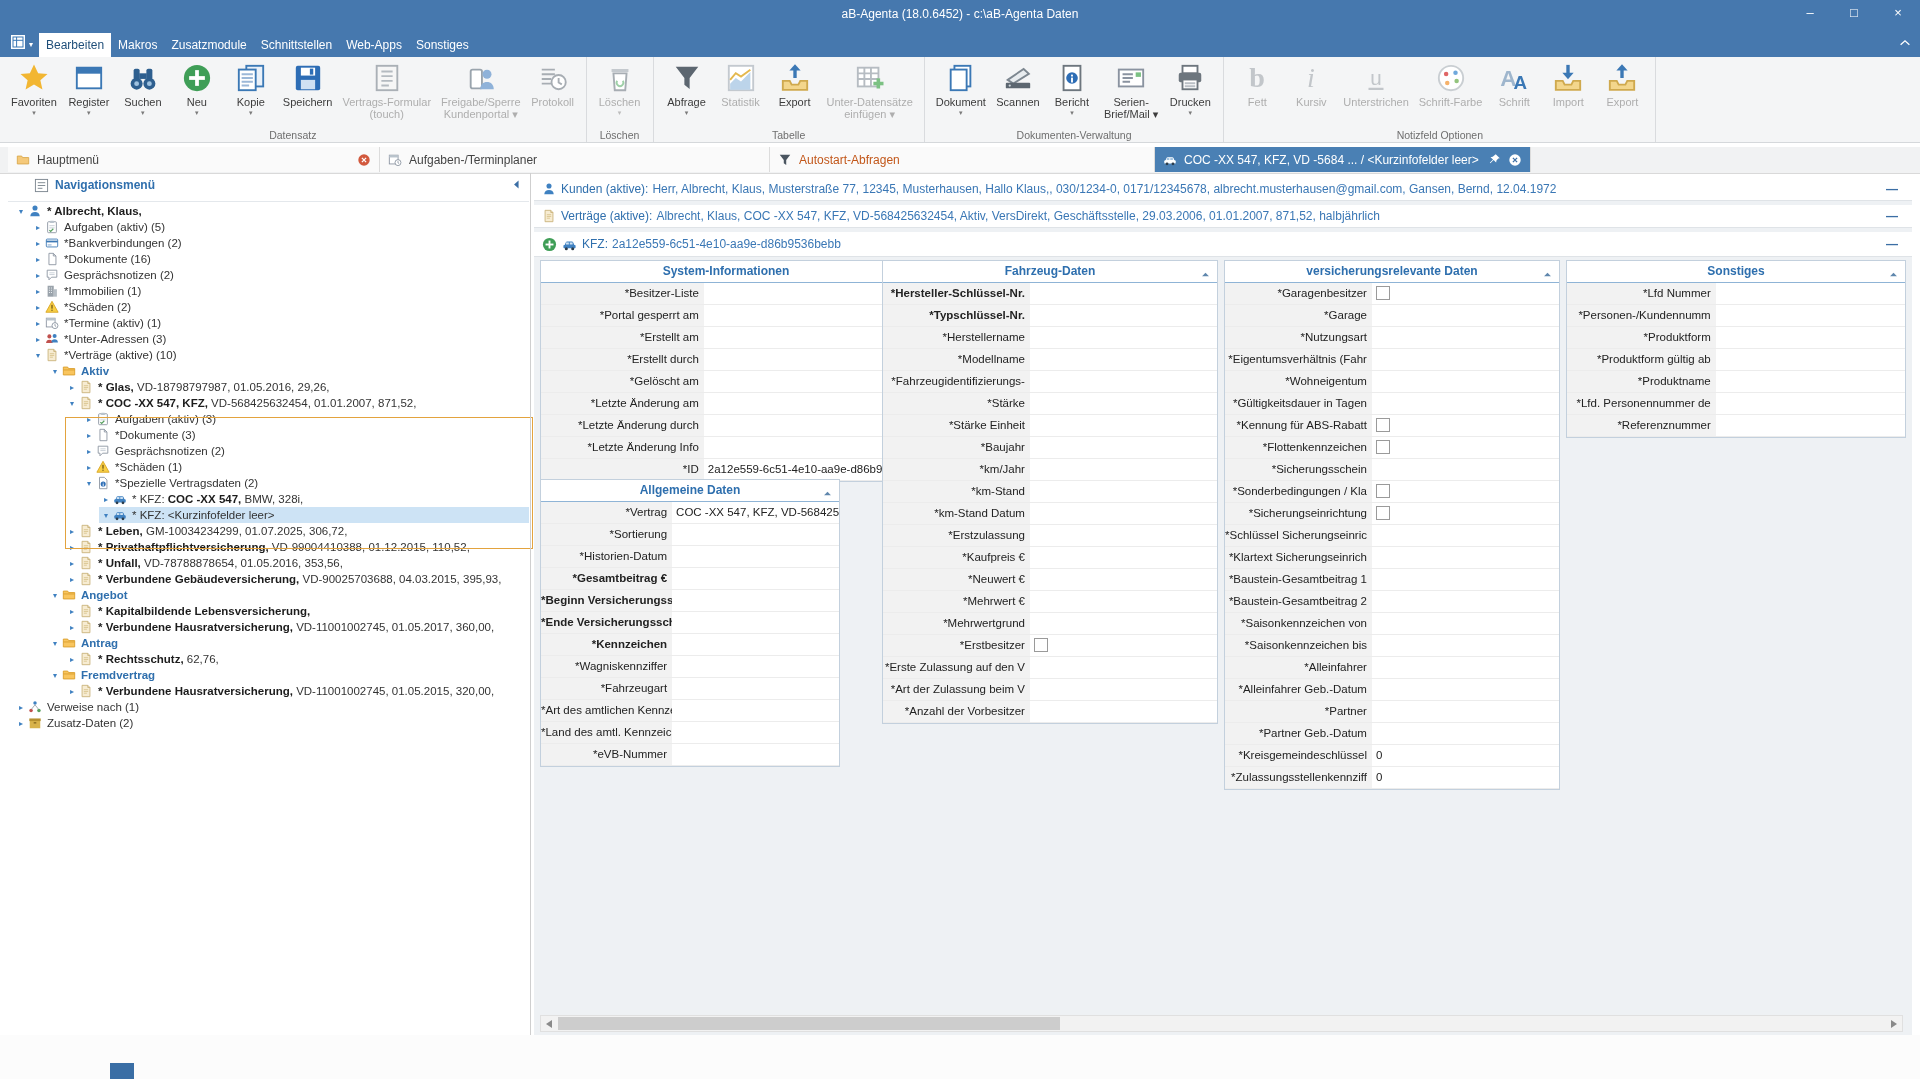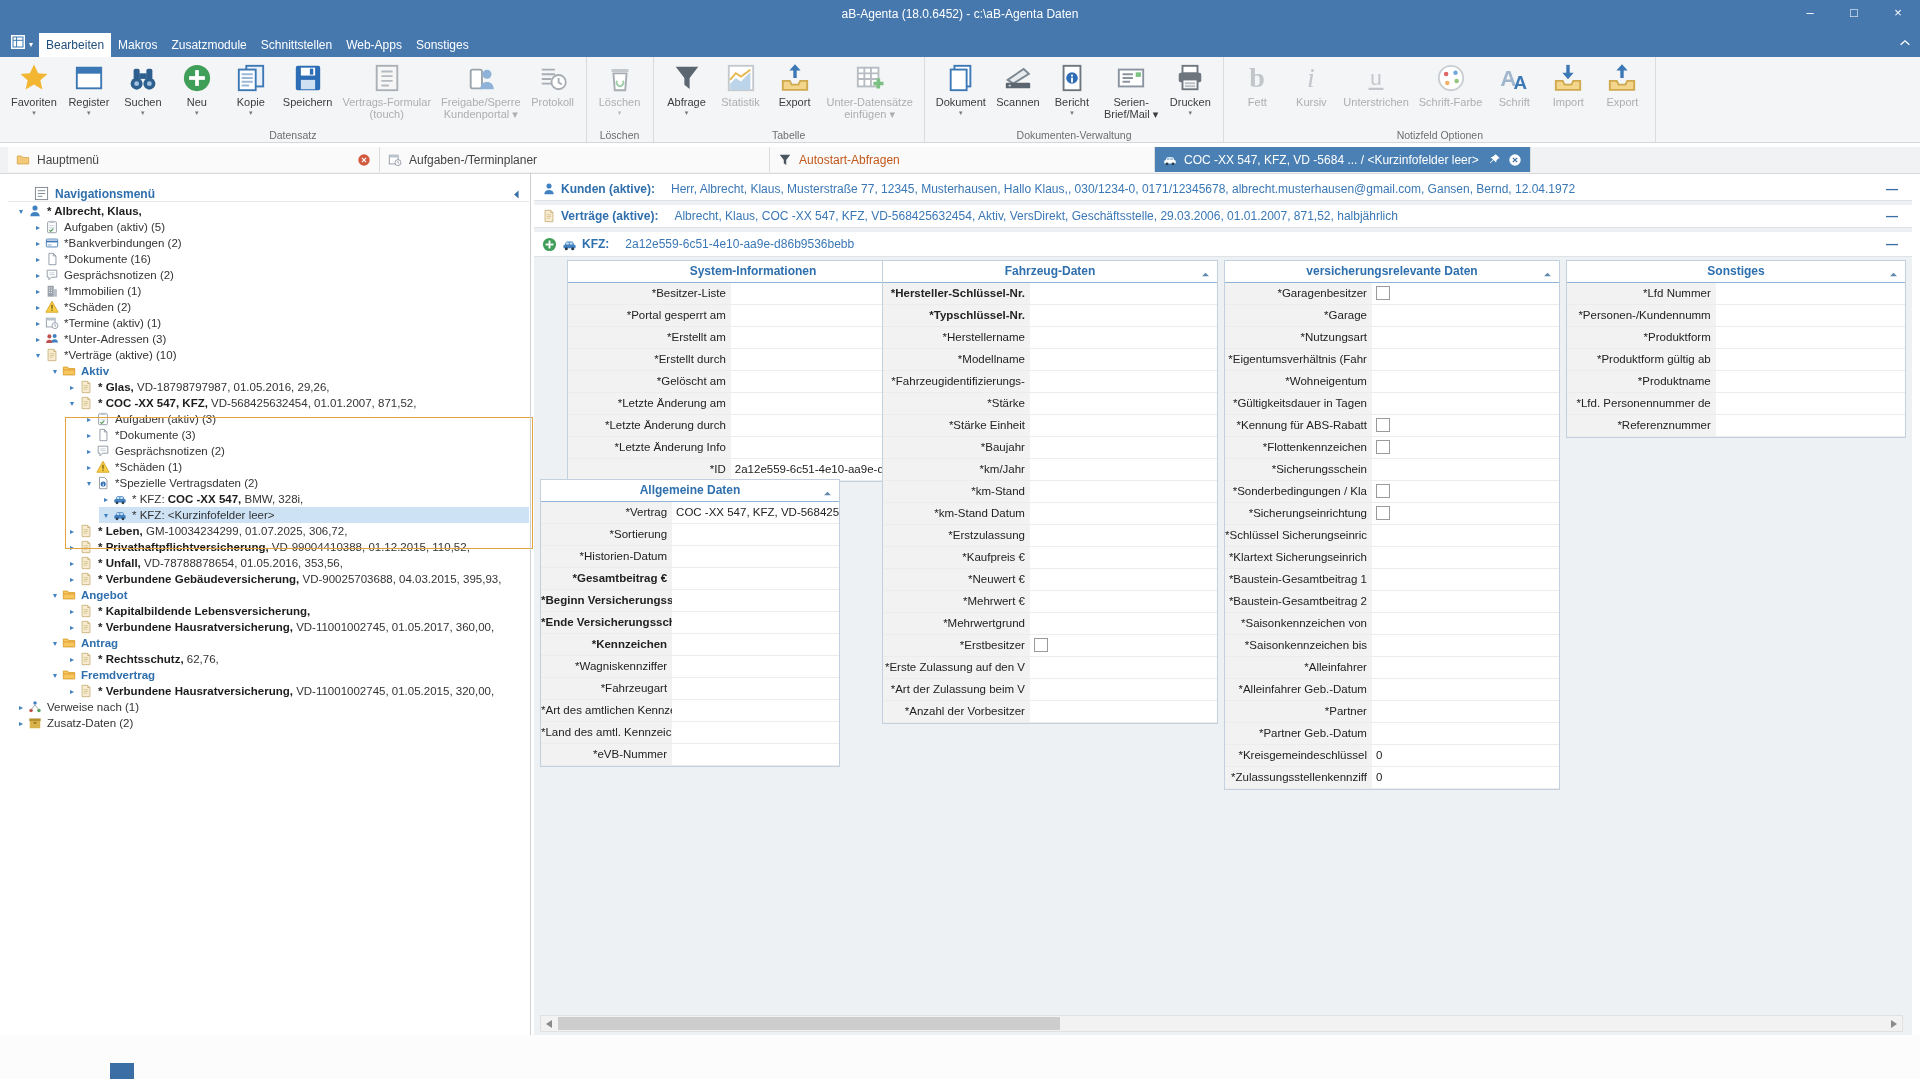--- a/index.html
+++ b/index.html
@@ -32,39 +32,39 @@
   #tabrow{left:0;top:147px;width:1920px;height:26px;background:#f1f2f3;border-bottom:1px solid #d9d9d9;}
   .dtab{position:absolute;top:0;height:25px;background:#fafafa;border-right:1px solid #dcdcdc;
         display:flex;align-items:center;font-size:12px;color:#444;padding:0 8px;box-sizing:border-box;}
   .dtab .ticn{display:flex;margin-right:7px;}
   .dtab.orange{color:#c2571a;}
   .dtab.active{background:#4a80b4;color:#fff;}
   .dtab .spacer{flex:1;}
   .dtab .tclose,.dtab .tpin{display:flex;margin-left:7px;}
   
   #navpanel{left:8px;top:178px;width:521px;height:857px;background:#fff;}
-  #navheader{height:23px;display:flex;align-items:flex-end;border-bottom:1px solid #e4e8ec;}
+  #navheader{height:23px;display:flex;align-items:flex-start;border-bottom:1px solid #e4e8ec;}
   #navheader .nicn{margin:0 6px 0 26px;display:flex;}
   #navtitle{font-size:12px;font-weight:bold;color:#2f6fad;flex:1;}
   #navcollapse{margin-right:6px;display:flex;}
   #tree{position:relative;padding-top:1px;}
   .trow{height:16px;display:flex;align-items:center;white-space:nowrap;font-size:11.5px;color:#333;overflow:hidden;}
   .trow .arr{width:14px;text-align:center;color:#3f81c1;font-size:8px;flex:none;}
   .trow .ticon{width:15px;height:14px;margin-right:4px;flex:none;display:flex;align-items:center;}
   .trow .b{font-weight:bold;color:#1c1c1c;}
   .trow.cat .b{color:#2f6fad;}
   .trow.sel{background:#cde3f5;}
   #focusbox{position:absolute;left:57px;top:215px;width:466px;height:130px;border:1px solid #e3a33e;pointer-events:none;}
   #navdivider{left:530px;top:173px;width:1px;height:862px;background:#cfcfcf;}
   
   #content{left:534px;top:178px;width:1378px;height:857px;background:#eef1f4;}
   .hbar{position:absolute;left:0;width:1378px;height:22px;background:#fff;border-bottom:1px solid #dfe3e7;
         display:flex;align-items:center;font-size:12px;}
   .hbar .hicn{margin:0 5px 0 8px;display:flex;}
-  .hbar .hlab{font-weight:bold;color:#2f6fad;margin-right:16px;white-space:nowrap;}
+  .hbar .hlab{font-weight:normal;color:#2f6fad;margin-right:4px;white-space:nowrap;}
   .hbar .htxt{color:#3a77b5;white-space:nowrap;overflow:hidden;flex:1;}
   .hbar .hdash{color:#3b6ea5;font-weight:bold;margin:0 14px 0 8px;font-size:12px;}
   .panel{position:absolute;background:#fff;border:1px solid #c3d0dd;box-sizing:border-box;}
   .phead{height:21px;line-height:21px;text-align:center;color:#2e6fae;font-weight:bold;font-size:12px;
          border-bottom:1px solid #8fb4d6;position:relative;}
   .phead .pup{position:absolute;right:6px;top:5px;}
   .prow{display:flex;height:21px;border-bottom:1px solid #ececec;font-size:11.5px;}
   .plabel{width:44%;flex:none;background:#f2f2f2;text-align:right;padding-right:5px;line-height:20px;
           color:#222;overflow:hidden;white-space:nowrap;box-sizing:border-box;}
   .plabel.bold{font-weight:bold;}
@@ -894,21 +894,21 @@
           <rect x="8.3" y="5.8" width="3" height="2.2" fill="#cfe2f3"></rect>
           <circle cx="4.6" cy="12.4" r="1.6" fill="#2b3b4a"></circle>
           <circle cx="11.4" cy="12.4" r="1.6" fill="#2b3b4a"></circle>
         </svg>
       </span>
     <span class="hlab">KFZ:</span>
     <span class="htxt">2a12e559-6c51-4e10-aa9e-d86b9536bebb</span>
     <span class="hdash">—</span>
   </div>
 
-  <div class="panel" style="left: 6px; top: 82px; width: 372px; margin-left: 27px;">
+  <div class="panel" style="left: 6px; top: 82px; width: 372px;">
       <div class="phead"><span>System-Informationen</span><span class="pup"><svg width="11" height="11" viewBox="0 0 16 16">
             <path d="M3 10.5l5-5 5 5z" fill="#5f87ad"></path>
           </svg></span></div>
       <div class="prow">
         <div class="plabel">*Besitzer-Liste</div>
         <div class="pvalue"></div>
       </div>
       <div class="prow">
         <div class="plabel">*Portal gesperrt am</div>
         <div class="pvalue"></div>

